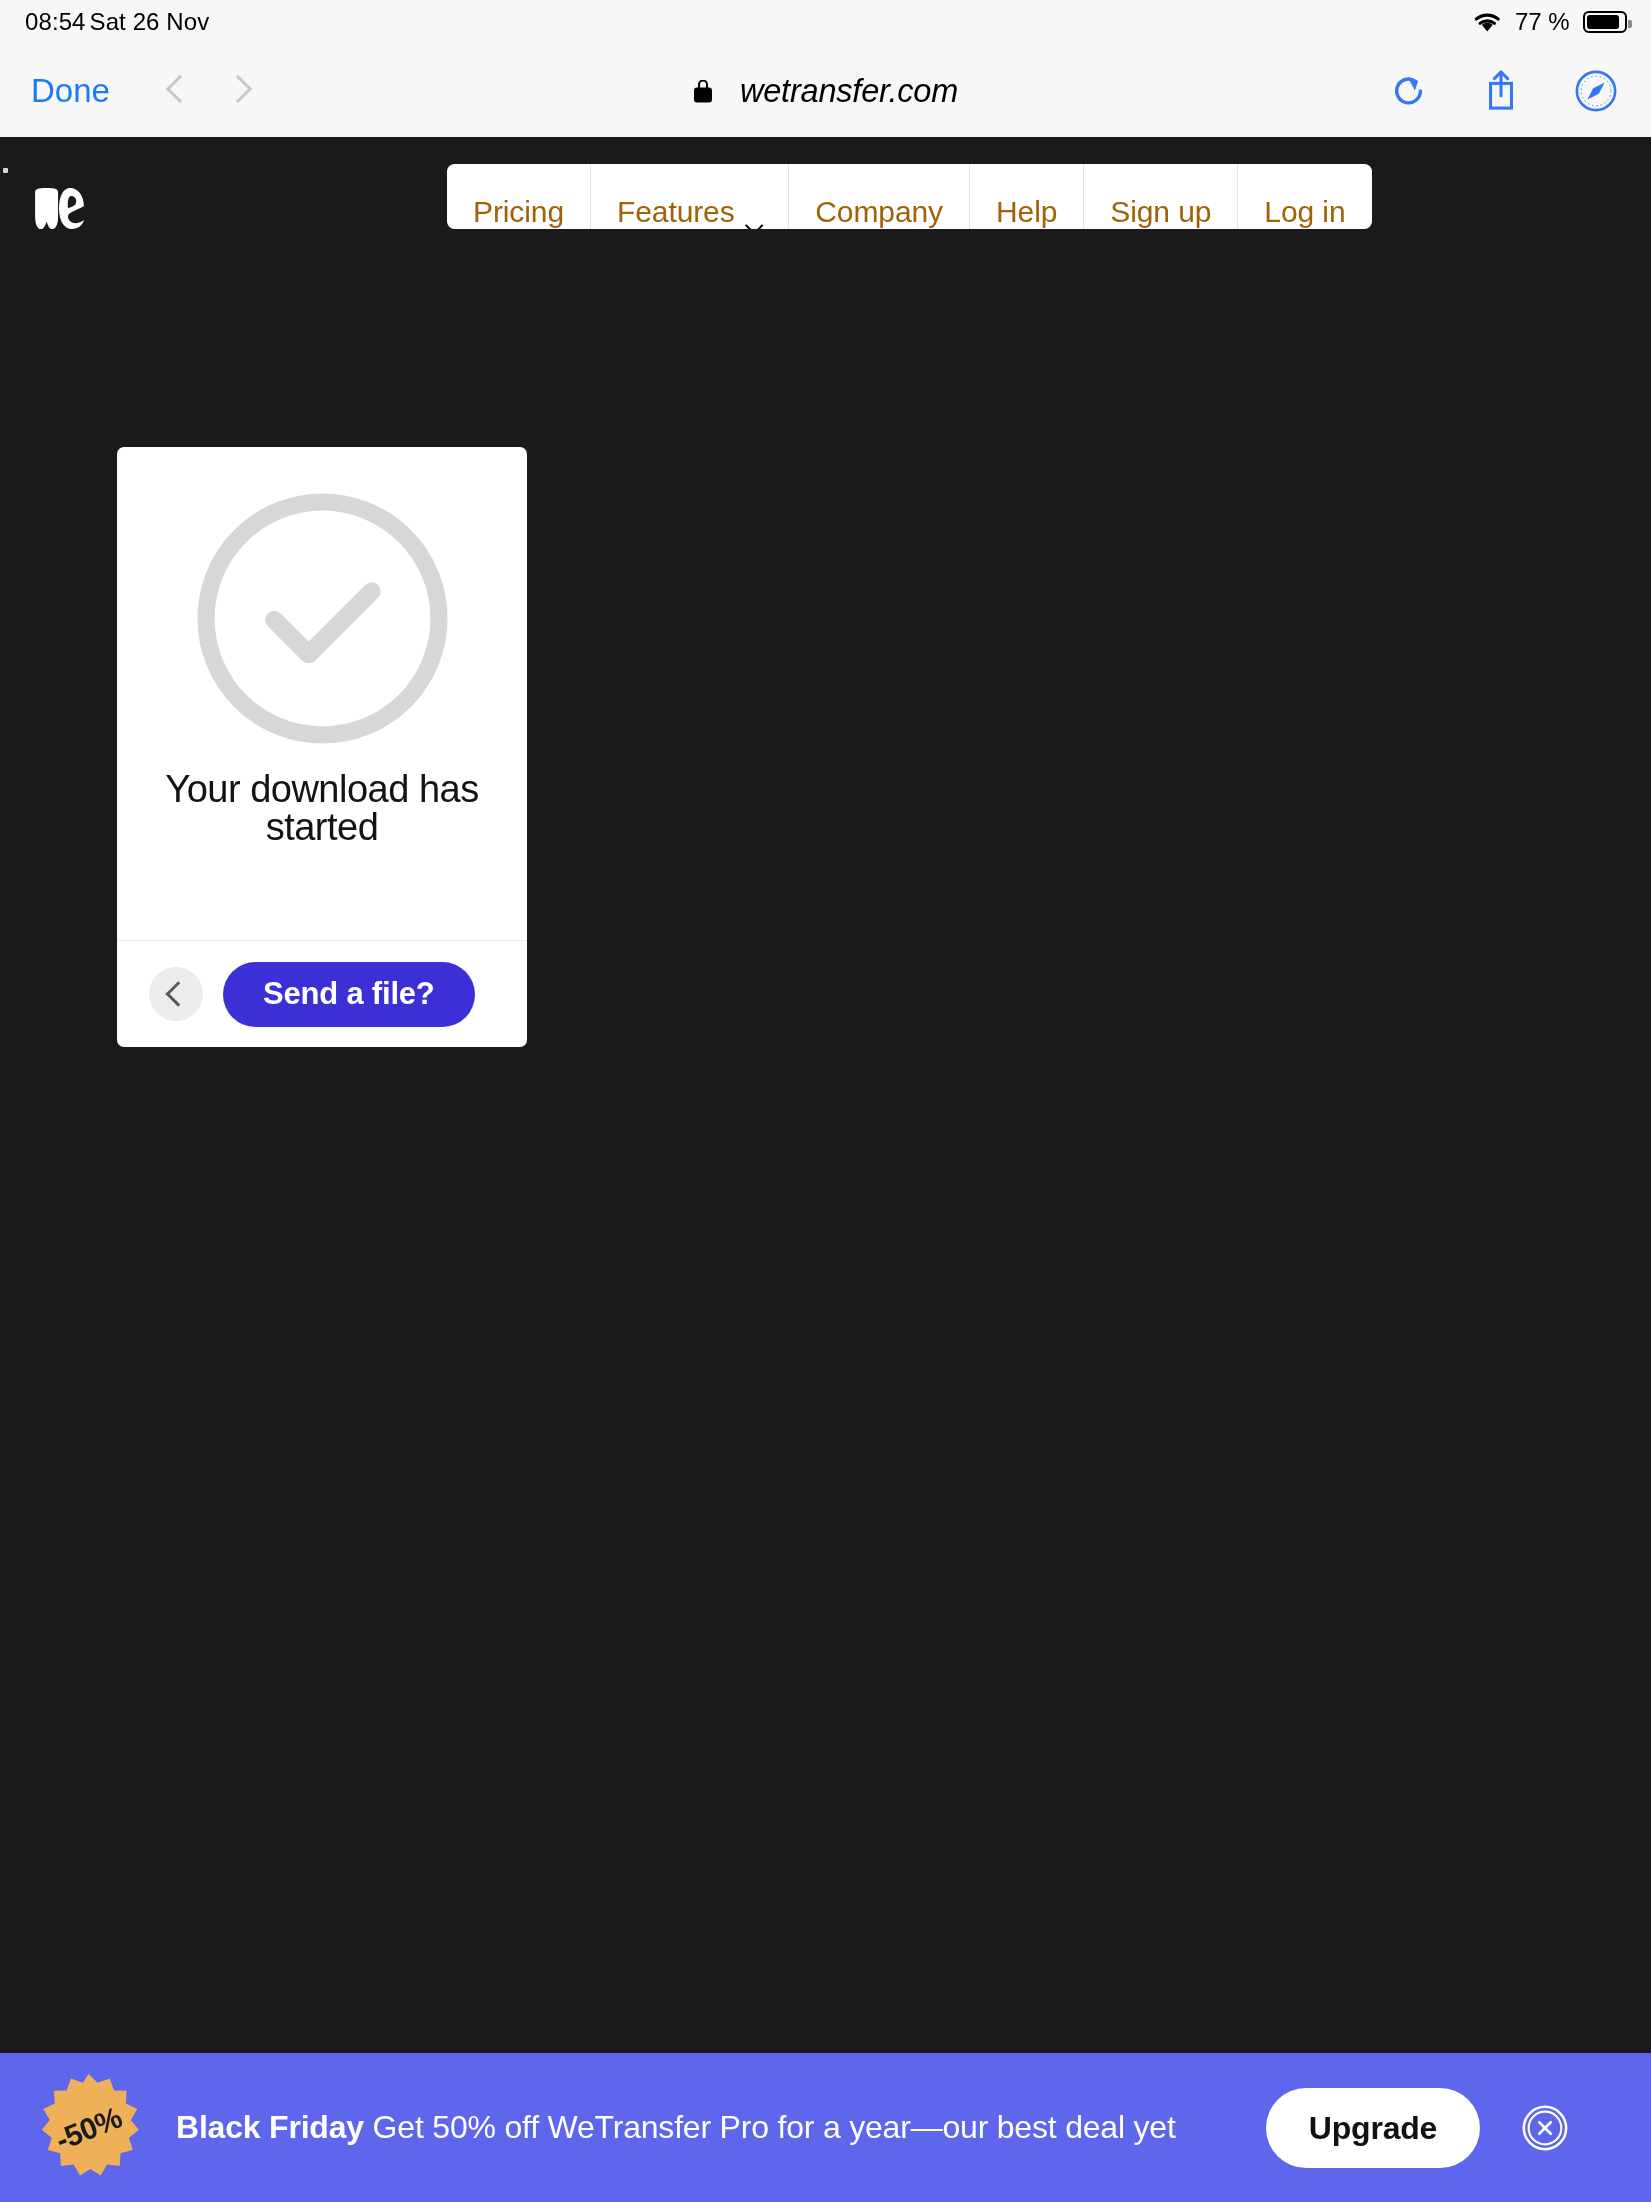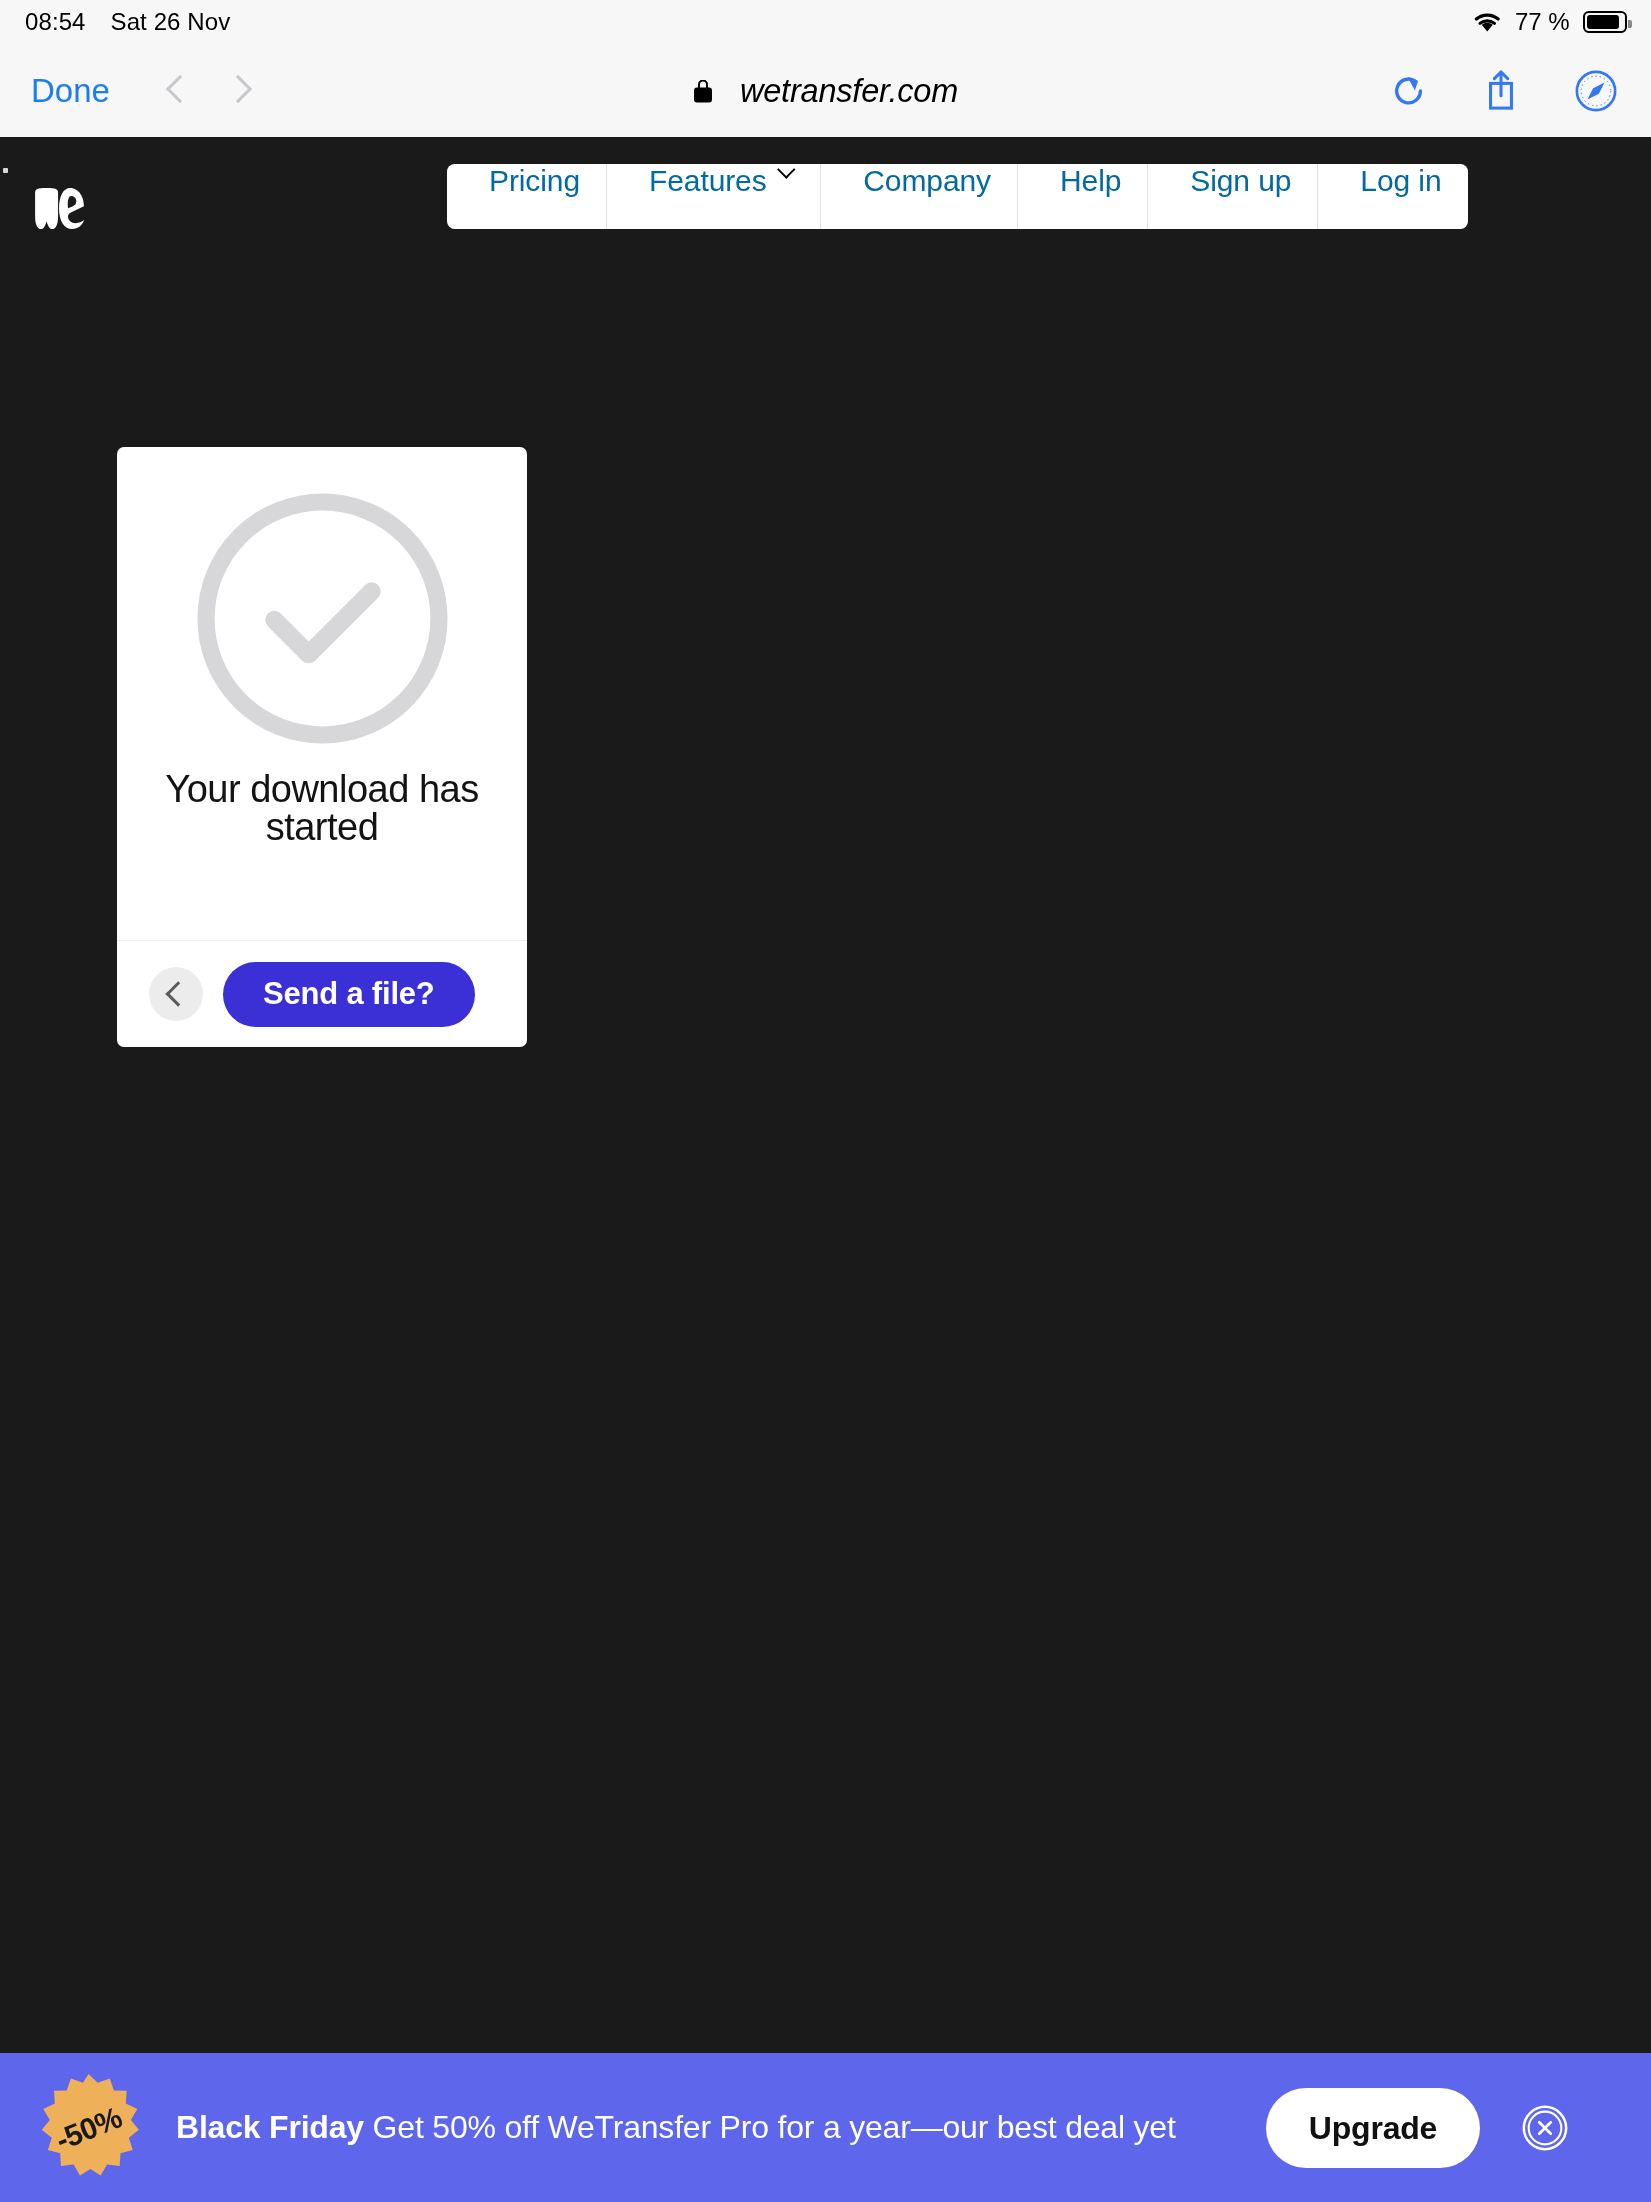--- a/index.html
+++ b/index.html
@@ -28,21 +28,21 @@
     background: #f7f7f7;
     display: flex;
     align-items: center;
     justify-content: space-between;
     padding: 0 25px;
     box-sizing: border-box;
   }
   .status-left {
     display: flex;
     align-items: center;
-    gap: 25px;
+    gap: 4px;
     font-size: 24px;
     color: #000;
     letter-spacing: 0.1px;
     text-align: center;
   }
   .status-right {
     display: flex;
     align-items: center;
     gap: 9.6px;
     font-size: 24px;
@@ -189,30 +189,29 @@
     left: 447px; top: 27px;
     height: 65px;
     background: #fff;
     border-radius: 7.6px;
     display: flex;
     align-items: stretch;
     overflow: hidden;
   }
   .nav-item {
     display: flex;
-    align-items: flex-start;
+    align-items: flex-end;
     gap: 12.4px;
     padding: 0 26px;
     font-size: 30px;
-    color: #0369a1;
+    color: #a16207;
     cursor: pointer;
     border-right: 1.4px solid #e3e3e3;
     white-space: nowrap;
     letter-spacing: -0.1px;
-    margin-left: 16px;
   }
   .nav-item:last-child { border-right: none; }
   .caret {
     width: 15.3px; height: 8.6px;
     position: relative;
     top: 1.9px;
   }
   .caret::before {
     content: "";
     position: absolute;

